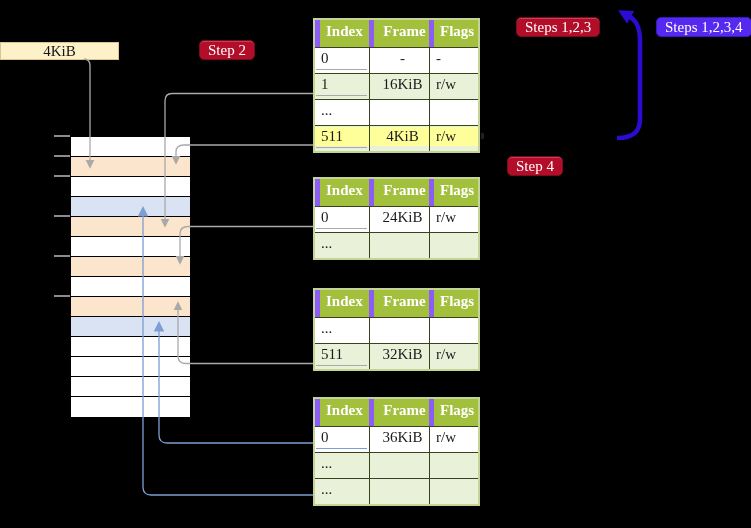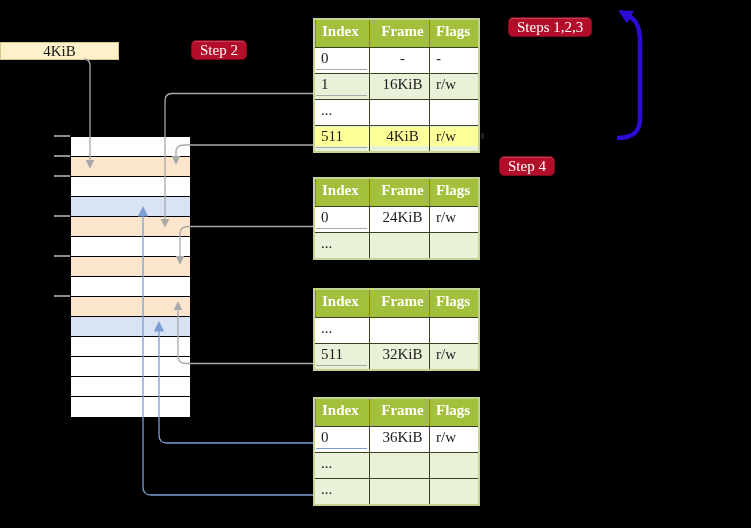--- a/index.html
+++ b/index.html
@@ -11,21 +11,21 @@
   
   .size-label {
     position:absolute; left:0; top:42px; width:117px; height:16px;
     background:var(--cream); border:1px solid #d9c68c;
     text-align:center; font-size:15px; line-height:16px; color:#141414;
   }
 
   
   .badge {
     position:absolute; height:18px; line-height:18px; padding:0 8px;
-    border-radius:5px; color:#fff; font-size:15px; white-space:nowrap;
+    border-radius:5px; color:#fff; font-size:15px; white-space:nowrap;margin-left:8px;
   }
   .badge.crimson { background:var(--crimson); border:1px solid #7c0a1e; box-shadow:inset 0 1px 0 rgba(255,255,255,0.22); }
   .badge.violet  { background:var(--violet);  border:1px solid #3a18c0; }
   #badge-step0     { left:191px; top:40px;  }
   #badge-steps123  { left:508px; top:17px;  }
   #badge-steps1234 { left:648px; top:17px;  }
   #badge-step4     { left:499px; top:156px; }
 
   
   .memory {
@@ -46,21 +46,21 @@
   }
   .trow { display:flex; height:26px; box-sizing:border-box; border-top:1px solid var(--tb-inner); }
   .trow.header { height:27px; border-top:none; background:var(--header-bg); }
   .trow.shaded { background:var(--rowshade); }
   .tcell {
     position:relative; box-sizing:border-box; overflow:hidden;
     padding:2px 0 0 6px; font-size:15px; color:#1b1b1b;
     border-left:1px solid var(--tb-inner);
   }
   .tcell:first-child { border-left:none; }
-  .trow.header .tcell { color:#fff; font-weight:bold; border-left:1px solid #8b5cf6; padding-top:3px; }
+  .trow.header .tcell { color:#fff; font-weight:bold; border-left:5px solid #8b5cf6; padding-top:3px; }
   .c0 { width:54px; } .c1 { width:60px;text-align:center; } .c2 { flex:1; }
   .tcell.hl {
     background:linear-gradient(var(--hlyellow), var(--hlyellow)) 0 1px / 100% 19px no-repeat;
   }
   .tail { position:absolute; left:1px; bottom:3px; height:1px; width:51px; }
   .tail.grey { background:#a9a9a9; }
   .tail.blue { background:var(--arrow-steel); }
 
   
   svg.connectors { position:absolute; left:0; top:0; z-index:6; pointer-events:none; }
@@ -70,20 +70,21 @@
 </style>
 </head>
 <body>
 
 <div class="canvas" style="--header-bg: #a2c03c; --rowshade: #eaf1d9; --tb-outer: #c3d494; --tb-inner: #39411f; --hlyellow: #ffff99; --crimson: #b20d29; --violet: #5629f0; --peach: #fce5cd; --ltblue: #dae3f3; --cream: #fdf1c9; --arrow-grey: #a9a9a9; --arrow-steel: #7d9ed2; --arrow-big: #2b0cd5;">
 
   <div class="size-label">4KiB</div>
 
   <div class="badge crimson" id="badge-step0">Step 2</div>
   <div class="badge crimson" id="badge-steps123">Steps 1,2,3</div>
+  <div class="badge violet" id="badge-steps1234">Steps 1,2,3,4</div>
   <div class="badge crimson" id="badge-step4">Step 4</div>
 
   <div class="memory">
       <div class="mem-row white"></div>
       <div class="mem-row peach"></div>
       <div class="mem-row white"></div>
       <div class="mem-row blue"></div>
       <div class="mem-row peach"></div>
       <div class="mem-row white"></div>
       <div class="mem-row peach"></div>

